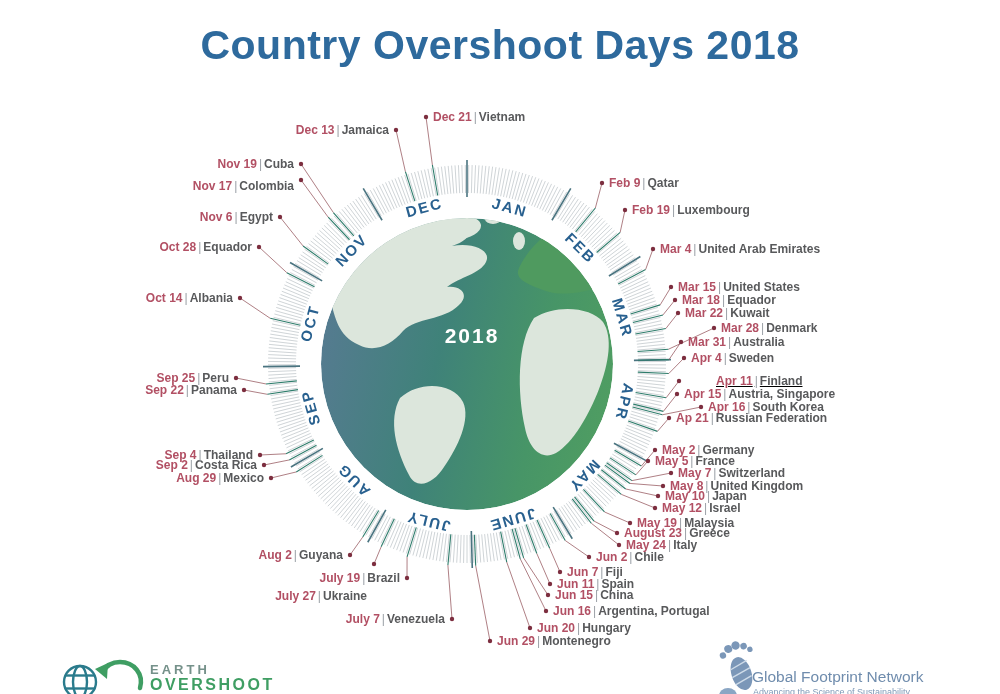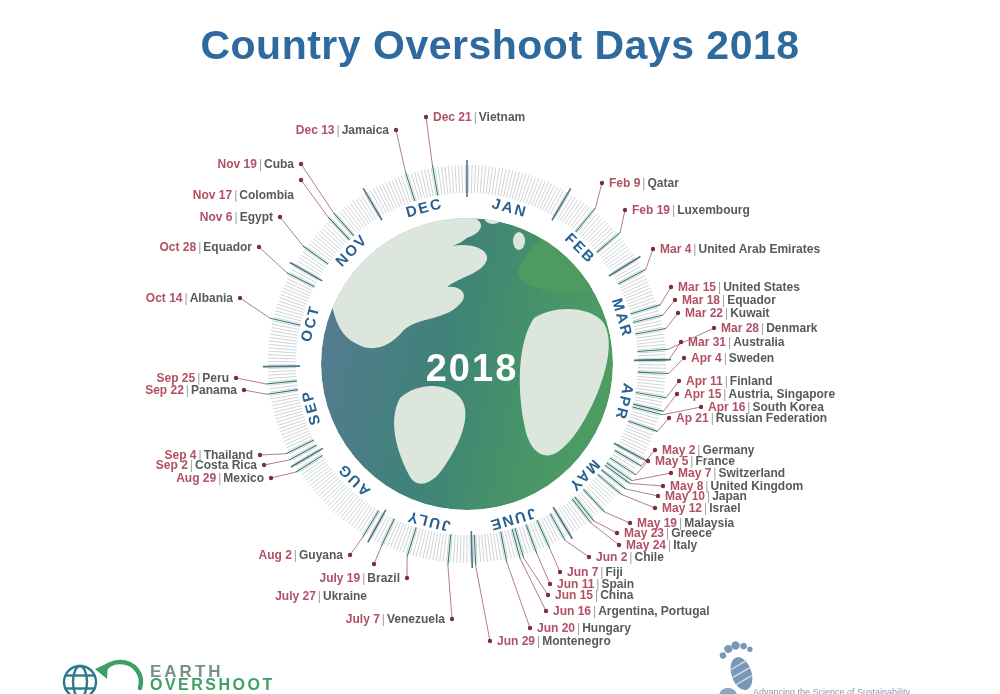--- a/index.html
+++ b/index.html
@@ -10,38 +10,38 @@
   .title{
     position:absolute;top:22px;left:0;right:0;text-align:center;
     font-size:41px;font-weight:bold;color:#2e6a9d;letter-spacing:.5px;
   }
   .subtitle{
     position:absolute;top:76px;left:0;right:0;text-align:center;
     font-size:17px;font-weight:bold;color:#2e6a9d;
   }
   #chart-svg{position:absolute;left:0;top:0;}
   .year{
-    position:absolute;left:472px;top:368px;transform:translate(-50%,-50%);
-    font-size:38px;font-weight:bold;color:#ffffff;letter-spacing:2px;
+    position:absolute;left:472px;top:336px;transform:translate(-50%,-50%);
+    font-size:21px;font-weight:bold;color:#ffffff;letter-spacing:2px;
   }
   .clabel{
     position:absolute;font-size:12px;font-weight:bold;white-space:nowrap;
     transform:translateY(-50%);line-height:1;
   }
   .clabel.left{text-align:left;}
   .clabel .d{color:#b25064;}
   .clabel .sep{color:#9aa0a6;padding:0 2px;font-weight:normal;}
   .clabel .c{color:#58595b;}
   .month-label{font-weight:bold;letter-spacing:2px;}
   .footer-src{
     position:absolute;left:273px;top:671px;font-size:15px;color:#54565a;white-space:nowrap;
   }
   .footer-src .u{text-decoration:underline;}
   .eo-logo-svg{position:absolute;left:56px;top:656px;}
-  .eo-line1{position:absolute;left:150px;top:662px;font-size:17px;font-weight:bold;
+  .eo-line1{position:absolute;left:150px;top:662px;font-size:13px;font-weight:bold;
     letter-spacing:3px;color:#75918a;}
   .eo-line2{position:absolute;left:150px;top:676px;font-size:16px;font-weight:bold;
     letter-spacing:2.5px;color:#3f9e63;}
   .gfn-logo-svg{position:absolute;left:714px;top:636px;}
   .gfn-name{position:absolute;left:752px;top:668px;font-size:15.5px;color:#6f8cad;}
   .gfn-tag{position:absolute;left:753px;top:687px;font-size:9px;color:#7f9ab8;}
 </style>
 </head>
 <body>
 
@@ -618,53 +618,53 @@
   <div id="labels-layer">
       <div class="clabel right" style="left: 609px; top: 183px;"><span class="d">Feb 9</span><span class="sep">|</span><span class="c">Qatar</span></div>
       <div class="clabel right" style="left: 632px; top: 210px;"><span class="d">Feb 19</span><span class="sep">|</span><span class="c">Luxembourg</span></div>
       <div class="clabel right" style="left: 660px; top: 249px;"><span class="d">Mar 4</span><span class="sep">|</span><span class="c">United Arab Emirates</span></div>
       <div class="clabel right" style="left: 678px; top: 287px;"><span class="d">Mar 15</span><span class="sep">|</span><span class="c">United States</span></div>
       <div class="clabel right" style="left: 682px; top: 300px;"><span class="d">Mar 18</span><span class="sep">|</span><span class="c">Equador</span></div>
       <div class="clabel right" style="left: 685px; top: 313px;"><span class="d">Mar 22</span><span class="sep">|</span><span class="c">Kuwait</span></div>
       <div class="clabel right" style="left: 721px; top: 328px;"><span class="d">Mar 28</span><span class="sep">|</span><span class="c">Denmark</span></div>
       <div class="clabel right" style="left: 688px; top: 342px;"><span class="d">Mar 31</span><span class="sep">|</span><span class="c">Australia</span></div>
       <div class="clabel right" style="left: 691px; top: 358px;"><span class="d">Apr 4</span><span class="sep">|</span><span class="c">Sweden</span></div>
-      <div class="clabel right" style="left: 686px; top: 381px;"><span class="d">Apr 11</span><span class="sep">|</span><span class="c">Finland</span></div>
+      <div class="clabel right" style="left: 716px; top: 381px; text-decoration: underline;"><span class="d">Apr 11</span><span class="sep">|</span><span class="c">Finland</span></div>
       <div class="clabel right" style="left: 684px; top: 394px;"><span class="d">Apr 15</span><span class="sep">|</span><span class="c">Austria, Singapore</span></div>
       <div class="clabel right" style="left: 708px; top: 407px;"><span class="d">Apr 16</span><span class="sep">|</span><span class="c">South Korea</span></div>
       <div class="clabel right" style="left: 676px; top: 418px;"><span class="d">Ap 21</span><span class="sep">|</span><span class="c">Russian Federation</span></div>
       <div class="clabel right" style="left: 662px; top: 450px;"><span class="d">May 2</span><span class="sep">|</span><span class="c">Germany</span></div>
       <div class="clabel right" style="left: 655px; top: 461px;"><span class="d">May 5</span><span class="sep">|</span><span class="c">France</span></div>
       <div class="clabel right" style="left: 678px; top: 473px;"><span class="d">May 7</span><span class="sep">|</span><span class="c">Switzerland</span></div>
       <div class="clabel right" style="left: 670px; top: 486px;"><span class="d">May 8</span><span class="sep">|</span><span class="c">United Kingdom</span></div>
       <div class="clabel right" style="left: 665px; top: 496px;"><span class="d">May 10</span><span class="sep">|</span><span class="c">Japan</span></div>
       <div class="clabel right" style="left: 662px; top: 508px;"><span class="d">May 12</span><span class="sep">|</span><span class="c">Israel</span></div>
       <div class="clabel right" style="left: 637px; top: 523px;"><span class="d">May 19</span><span class="sep">|</span><span class="c">Malaysia</span></div>
-      <div class="clabel right" style="left: 624px; top: 533px;"><span class="d">May 23</span><span class="sep">|</span><span class="c">Greece</span></div>
+      <div class="clabel right" style="left: 624px; top: 533px;"><span class="d">August 23</span><span class="sep">|</span><span class="c">Greece</span></div>
       <div class="clabel right" style="left: 626px; top: 545px;"><span class="d">May 24</span><span class="sep">|</span><span class="c">Italy</span></div>
       <div class="clabel right" style="left: 596px; top: 557px;"><span class="d">Jun 2</span><span class="sep">|</span><span class="c">Chile</span></div>
       <div class="clabel right" style="left: 567px; top: 572px;"><span class="d">Jun 7</span><span class="sep">|</span><span class="c">Fiji</span></div>
       <div class="clabel right" style="left: 557px; top: 584px;"><span class="d">Jun 11</span><span class="sep">|</span><span class="c">Spain</span></div>
       <div class="clabel right" style="left: 555px; top: 595px;"><span class="d">Jun 15</span><span class="sep">|</span><span class="c">China</span></div>
       <div class="clabel right" style="left: 553px; top: 611px;"><span class="d">Jun 16</span><span class="sep">|</span><span class="c">Argentina, Portugal</span></div>
       <div class="clabel right" style="left: 537px; top: 628px;"><span class="d">Jun 20</span><span class="sep">|</span><span class="c">Hungary</span></div>
       <div class="clabel right" style="left: 497px; top: 641px;"><span class="d">Jun 29</span><span class="sep">|</span><span class="c">Montenegro</span></div>
       <div class="clabel left" style="right: 555px; top: 619px;"><span class="d">July 7</span><span class="sep">|</span><span class="c">Venezuela</span></div>
       <div class="clabel left" style="right: 600px; top: 578px;"><span class="d">July 19</span><span class="sep">|</span><span class="c">Brazil</span></div>
       <div class="clabel left" style="right: 633px; top: 564px; margin-top: 32px;"><span class="d">July 27</span><span class="sep">|</span><span class="c">Ukraine</span></div>
       <div class="clabel left" style="right: 657px; top: 555px;"><span class="d">Aug 2</span><span class="sep">|</span><span class="c">Guyana</span></div>
       <div class="clabel left" style="right: 736px; top: 478px;"><span class="d">Aug 29</span><span class="sep">|</span><span class="c">Mexico</span></div>
       <div class="clabel left" style="right: 743px; top: 465px;"><span class="d">Sep 2</span><span class="sep">|</span><span class="c">Costa Rica</span></div>
       <div class="clabel left" style="right: 747px; top: 455px;"><span class="d">Sep 4</span><span class="sep">|</span><span class="c">Thailand</span></div>
       <div class="clabel left" style="right: 763px; top: 390px;"><span class="d">Sep 22</span><span class="sep">|</span><span class="c">Panama</span></div>
       <div class="clabel left" style="right: 771px; top: 378px;"><span class="d">Sep 25</span><span class="sep">|</span><span class="c">Peru</span></div>
       <div class="clabel left" style="right: 767px; top: 298px;"><span class="d">Oct 14</span><span class="sep">|</span><span class="c">Albania</span></div>
       <div class="clabel left" style="right: 748px; top: 247px; padding-left: 41px;"><span class="d">Oct 28</span><span class="sep">|</span><span class="c">Equador</span></div>
       <div class="clabel left" style="right: 727px; top: 217px;"><span class="d">Nov 6</span><span class="sep">|</span><span class="c">Egypt</span></div>
-      <div class="clabel left" style="right: 706px; top: 195px;"><span class="d">Nov 17</span><span class="sep">|</span><span class="c">Colombia</span></div>
+      <div class="clabel left" style="right: 706px; top: 186px;"><span class="d">Nov 17</span><span class="sep">|</span><span class="c">Colombia</span></div>
       <div class="clabel left" style="right: 706px; top: 164px;"><span class="d">Nov 19</span><span class="sep">|</span><span class="c">Cuba</span></div>
       <div class="clabel left" style="right: 611px; top: 130px;"><span class="d">Dec 13</span><span class="sep">|</span><span class="c">Jamaica</span></div>
       <div class="clabel right" style="left: 433px; top: 117px;"><span class="d">Dec 21</span><span class="sep">|</span><span class="c">Vietnam</span></div>
     </div>
 
   <svg class="eo-logo-svg" width="110" height="44">
     <g stroke="#2a7b8c" stroke-width="2.4" fill="none">
       <circle cx="24" cy="26" r="16"></circle>
       <ellipse cx="24" cy="26" rx="7" ry="16"></ellipse>
       <line x1="9.4" y1="19.5" x2="38.6" y2="19.5"></line>
@@ -686,15 +686,16 @@
       <circle cx="20" cy="10.5" r="4" fill="#7b97b8"></circle>
       <circle cx="28" cy="9.5" r="4.2" fill="#7b97b8"></circle>
       <circle cx="35.5" cy="12.5" r="3.3" fill="#7b97b8"></circle>
       <circle cx="40.5" cy="17.5" r="2.7" fill="#7b97b8"></circle>
       <line x1="16" y1="31" x2="34" y2="27" stroke="#cfdce9" stroke-width="1.4"></line>
       <line x1="15" y1="39" x2="35" y2="35" stroke="#cfdce9" stroke-width="1.4"></line>
       <line x1="16" y1="47" x2="34" y2="43" stroke="#cfdce9" stroke-width="1.4"></line>
     </g>
     <ellipse cx="14" cy="60" rx="9" ry="8" fill="#8aa6c4"></ellipse>
   </svg>
+  <div class="gfn-name">Global Footprint Network</div>
   <div class="gfn-tag">Advancing the Science of Sustainability</div>
 
 </div>
 
 </body></html>

